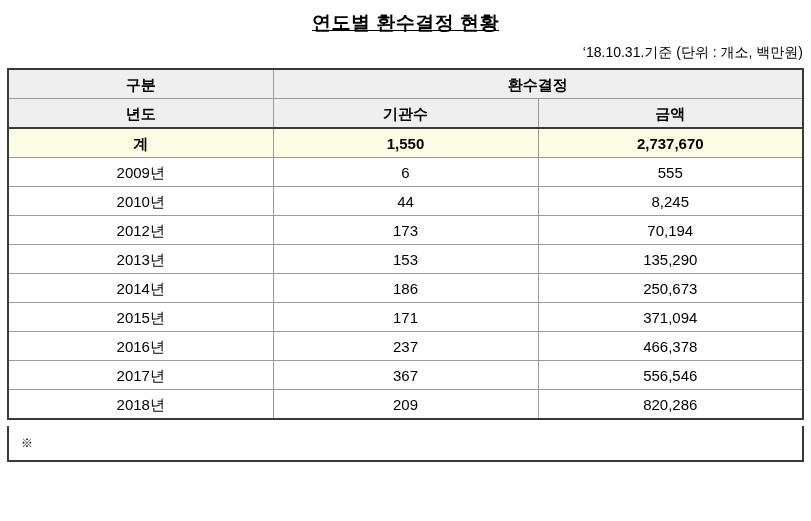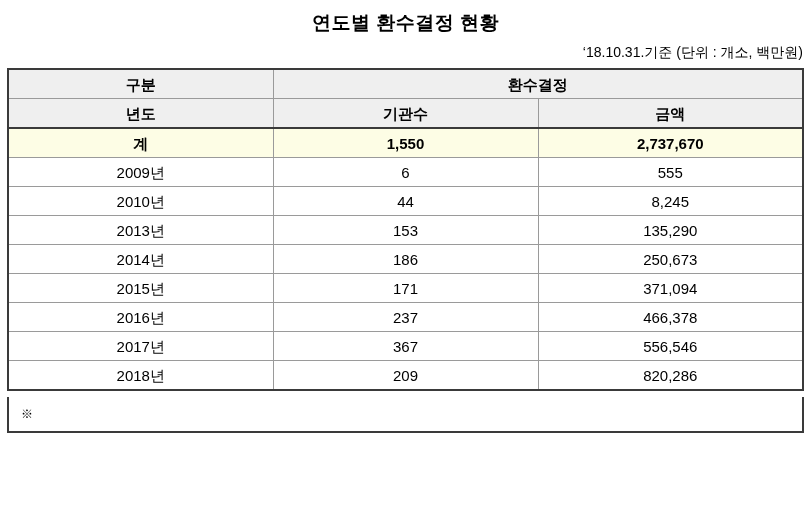--- a/index.html
+++ b/index.html
@@ -19,20 +19,21 @@
     width: 811px;
     height: 521px;
     box-sizing: border-box;
   }
   .title {
     text-align: center;
     font-size: 19px;
     font-weight: bold;
     letter-spacing: 0.5px;
     padding-top: 10px;
+    text-decoration: underline;
   }
   .subtitle {
     text-align: right;
     font-size: 14px;
     font-weight: normal;
     padding: 8px 8px 6px 0;
   }
   table.data {
     border-collapse: collapse;
     width: 797px;
@@ -142,20 +143,25 @@
         <td class="yr thick-left">2009년</td>
         <td class="cnt">6</td>
         <td class="amt thick-right">555</td>
       </tr>
       <tr>
         <td class="yr thick-left">2010년</td>
         <td class="cnt">44</td>
         <td class="amt thick-right">8,245</td>
       </tr>
       <tr>
+        <td class="yr thick-left">2012년</td>
+        <td class="cnt">173</td>
+        <td class="amt thick-right">70,194</td>
+      </tr>
+      <tr>
         <td class="yr thick-left">2013년</td>
         <td class="cnt">153</td>
         <td class="amt thick-right">135,290</td>
       </tr>
       <tr>
         <td class="yr thick-left">2014년</td>
         <td class="cnt">186</td>
         <td class="amt thick-right">250,673</td>
       </tr>
       <tr>

